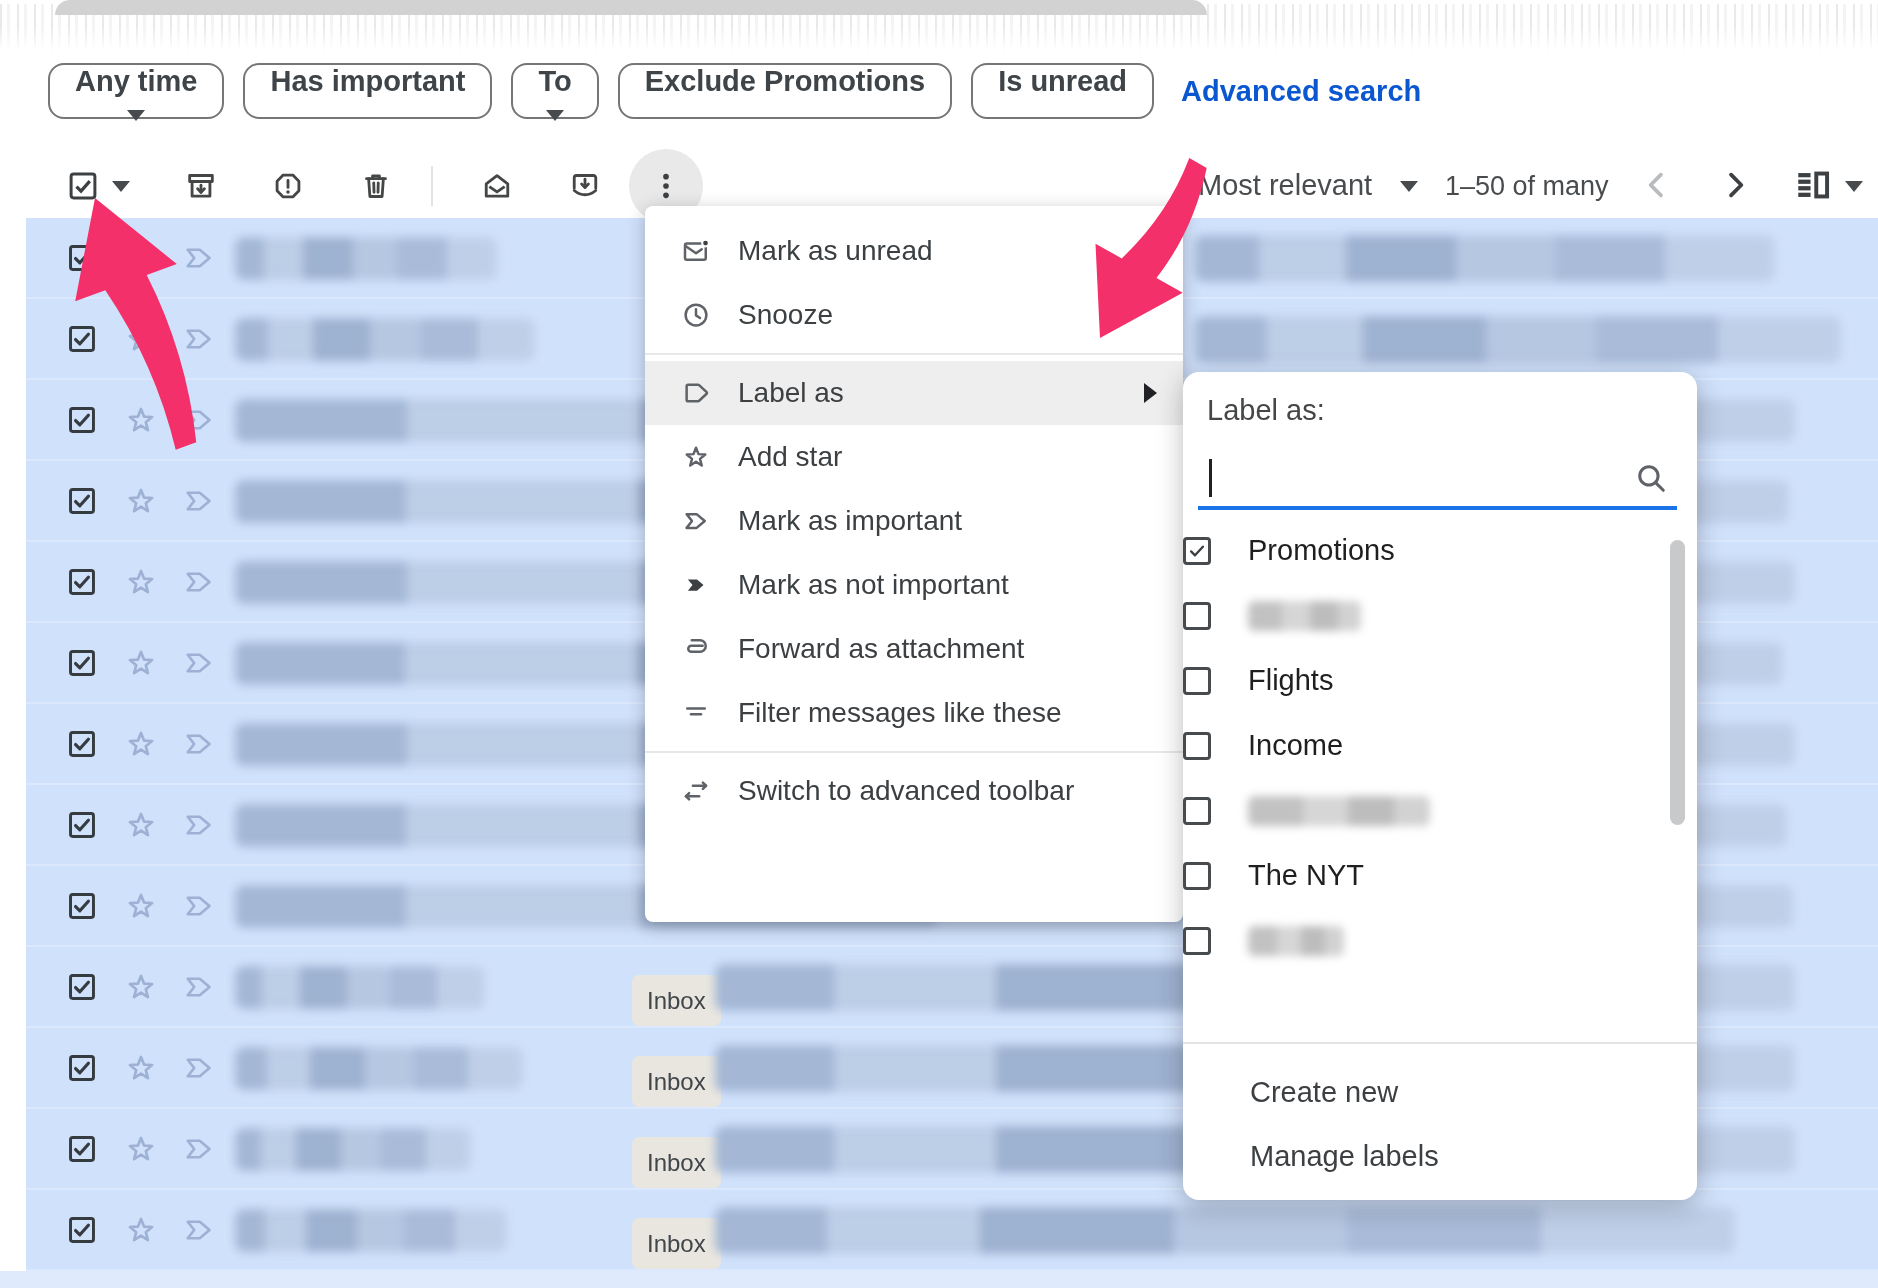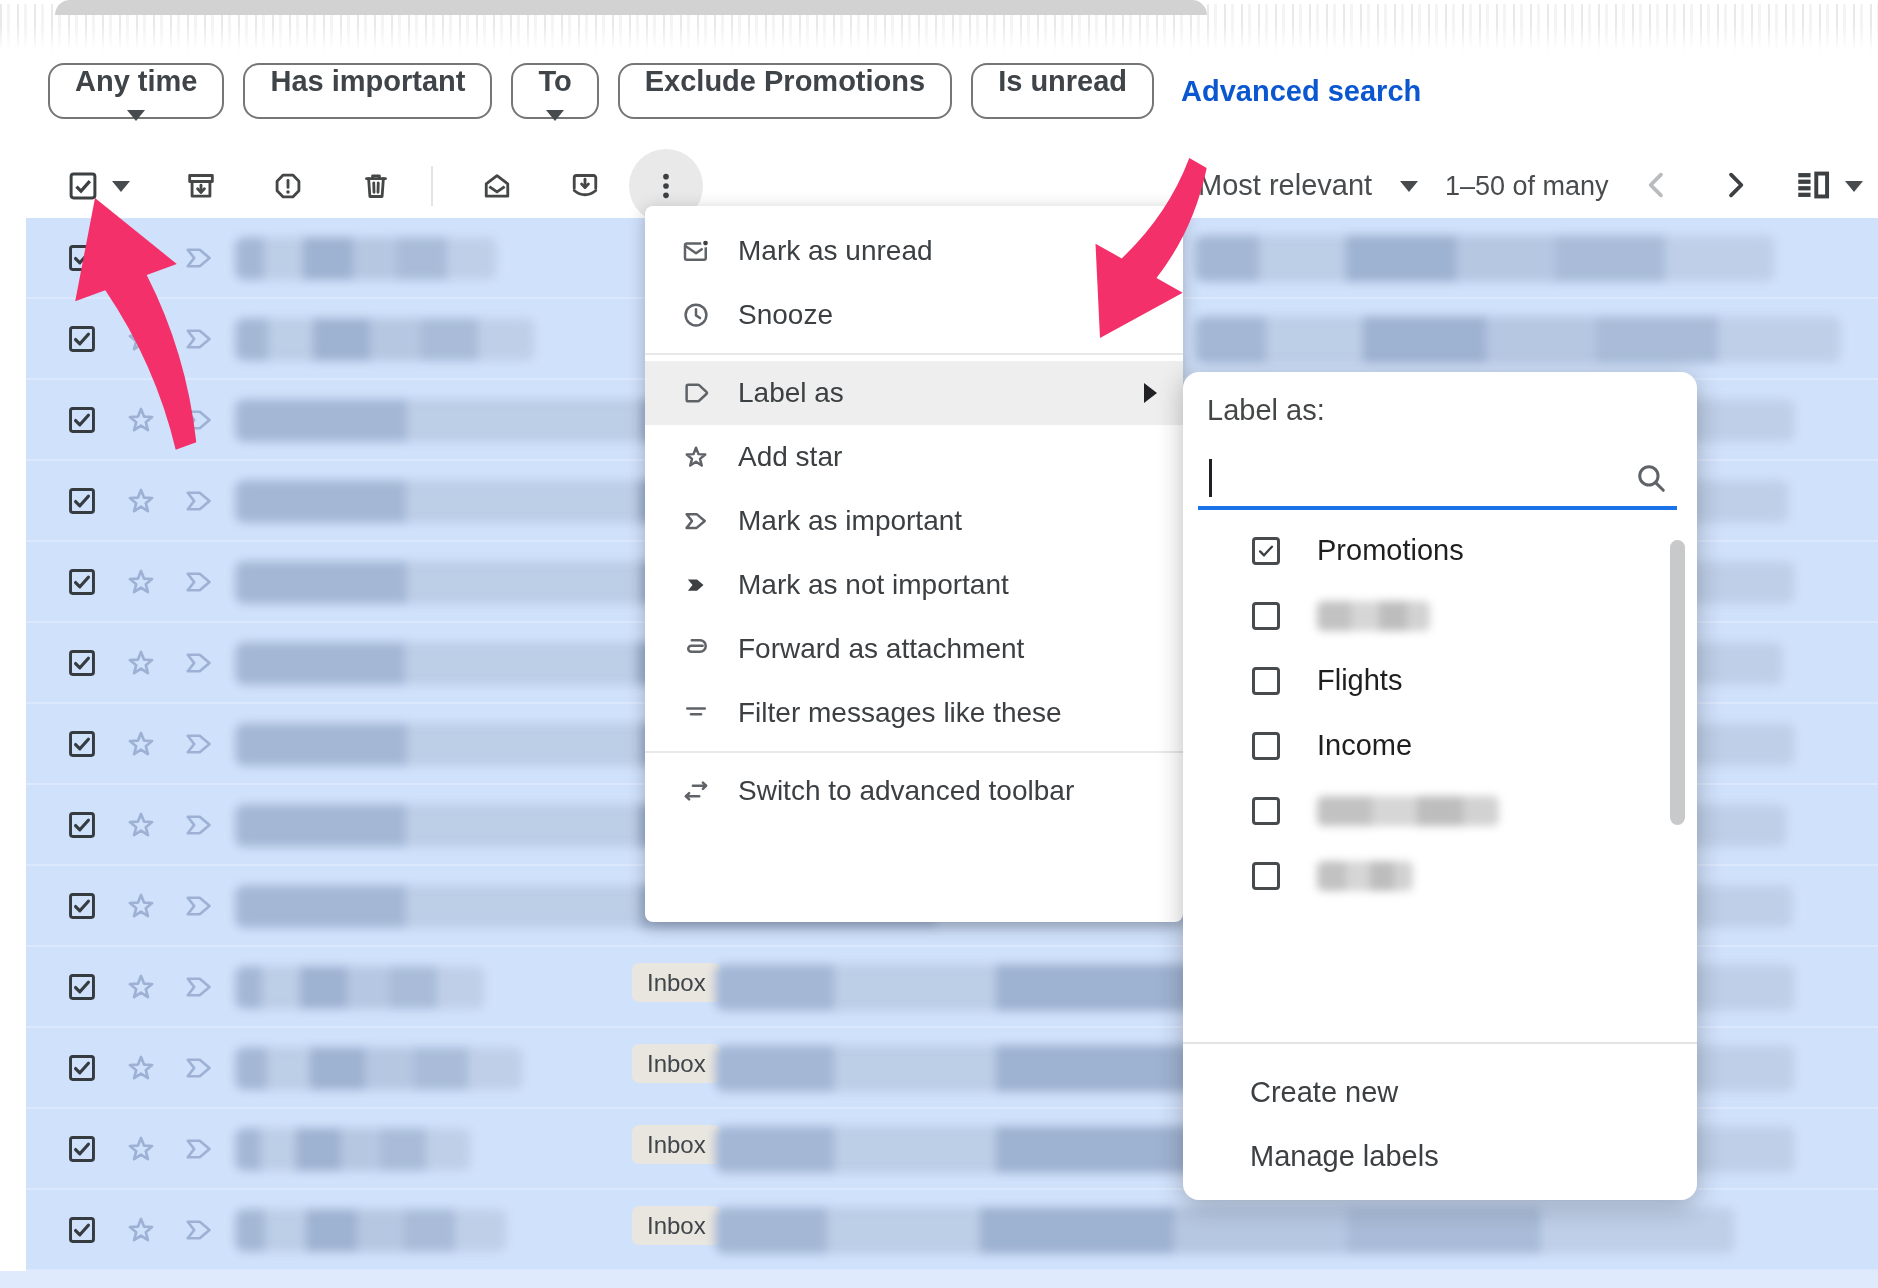--- a/index.html
+++ b/index.html
@@ -42,21 +42,21 @@
   .list{position:absolute;left:26px;top:218px;width:1852px;}
   .mail-row{position:relative;height:81px;background:#d0e1fb;border-bottom:2px solid #dbe8fd;box-sizing:border-box;}
   .row-cb{position:absolute;left:40px;top:24px;width:32px;height:32px;}
   .row-star{position:absolute;left:97px;top:22px;width:36px;height:36px;}
   .row-imp{position:absolute;left:155px;top:22px;width:36px;height:36px;}
   .blur{position:absolute;filter:blur(5px);border-radius:9px;opacity:.95;
     background:linear-gradient(90deg,#a2b6d4 0 11%,#bccde6 11% 26%,#9cb0cf 26% 45%,#b5c6e1 45% 62%,
                #a7bad7 62% 81%,#bfcfe8 81% 100%);}
   .sender-blur{left:209px;top:19px;height:43px;}
   .subj-blur{top:17px;height:47px;}
-  .inbox-chip{position:absolute;left:606px;top:16px;height:39px;padding:0 15px;background:#e9e6e0;
+  .inbox-chip{position:absolute;left:606px;top:28px;height:39px;padding:6px 15px;background:#e9e6e0;
     border-radius:7px;font-size:24px;color:#41464b;display:flex;align-items:center;}
   .bottom-strip{position:absolute;left:0;top:1271px;width:1878px;height:17px;background:#dfeafd;}
 
   
   .menu{position:absolute;left:645px;top:206px;width:538px;height:716px;background:#fff;z-index:20;
         border-radius:8px;box-shadow:0 4px 18px rgba(32,33,36,.28);padding-top:13px;box-sizing:border-box;}
   .menu-item{position:relative;display:flex;align-items:center;height:64px;padding-left:36px;gap:27px;
              font-size:28px;color:#3c4043;}
   .menu-item.hl{background:#eeeeee;}
   .menu-divider{height:0;border-top:2px solid #e8e8e8;margin:6px 0;}
@@ -68,21 +68,21 @@
   
   .panel{position:absolute;left:1183px;top:372px;width:514px;height:828px;background:#fff;z-index:30;
          border-radius:16px;box-shadow:0 6px 26px rgba(32,33,36,.30);box-sizing:border-box;}
   .panel-title{position:absolute;left:24px;top:22px;font-size:29px;color:#444746;}
   .panel-search{position:absolute;left:15px;top:78px;width:479px;height:56px;border-bottom:4px solid #1a73e8;}
   .panel-search input{width:420px;height:48px;border:none;outline:none;font-size:28px;
     font-family:inherit;background:transparent;color:#202124;padding:0 0 0 12px;}
   .text-cursor{position:absolute;left:11px;top:9px;width:3px;height:38px;background:#202124;}
   .search-ico{position:absolute;right:8px;top:10px;width:36px;height:36px;}
   .label-list{position:absolute;left:0;top:146px;width:514px;height:524px;overflow:hidden;}
-  .label-row{position:relative;display:flex;align-items:center;height:65px;padding-left:30px;gap:37px;margin-left:39px;}
+  .label-row{position:relative;display:flex;align-items:center;height:65px;gap:37px;}
   .lbl-cb{width:28px;height:28px;border:3px solid #474b4e;border-radius:4px;flex:0 0 28px;
           display:flex;align-items:center;justify-content:center;box-sizing:border-box;}
   .label-name{font-size:29px;color:#1f1f1f;}
   .lbl-blur{height:30px;border-radius:6px;background:linear-gradient(90deg,#c2c2c2 0 30%,#d6d6d6 30% 55%,#bdbdbd 55% 80%,#d2d2d2 80% 100%);filter:blur(4px);}
   .scroll-thumb{position:absolute;left:487px;top:168px;width:15px;height:285px;border-radius:8px;background:#c7c9cb;}
   .panel-divider{position:absolute;left:0;top:670px;width:514px;border-top:2px solid #e4e4e4;}
   .panel-actions{position:absolute;left:0;top:688px;width:514px;}
   .panel-action{display:flex;align-items:center;height:64px;padding-left:67px;font-size:29px;color:#3c4043;}
 
   .arrow-svg{position:absolute;z-index:100;}
@@ -495,20 +495,24 @@
         <div class="label-row">
           <div class="lbl-cb"></div>
           <span class="label-name">Income</span>
         </div>
         <div class="label-row">
           <div class="lbl-cb"></div>
           <div class="lbl-blur" style="width: 182px;"></div>
         </div>
         <div class="label-row">
           <div class="lbl-cb"></div>
+          <span class="label-name">The NYT</span>
+        </div>
+        <div class="label-row">
+          <div class="lbl-cb"></div>
           <div class="lbl-blur" style="width: 96px;"></div>
         </div>
       </div>
     <div class="scroll-thumb"></div>
     <div class="panel-divider"></div>
     <div class="panel-actions">
       <div class="panel-action">Create new</div>
       <div class="panel-action">Manage labels</div>
     </div>
   </div>

